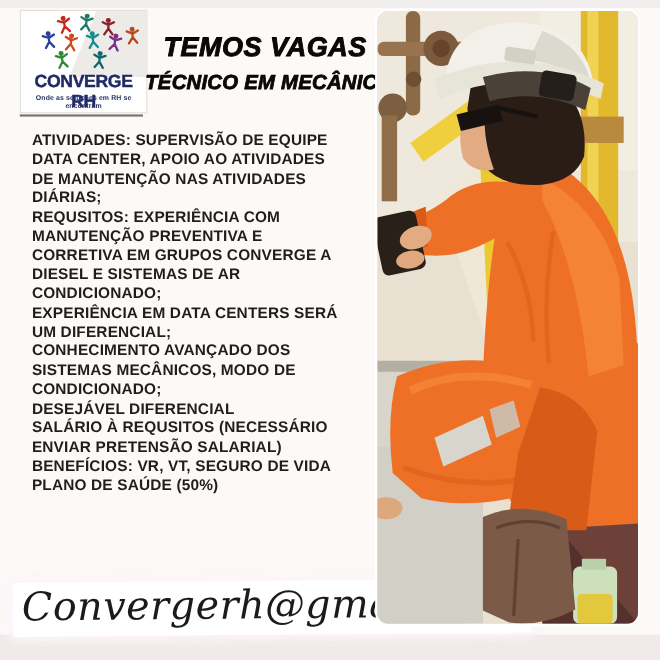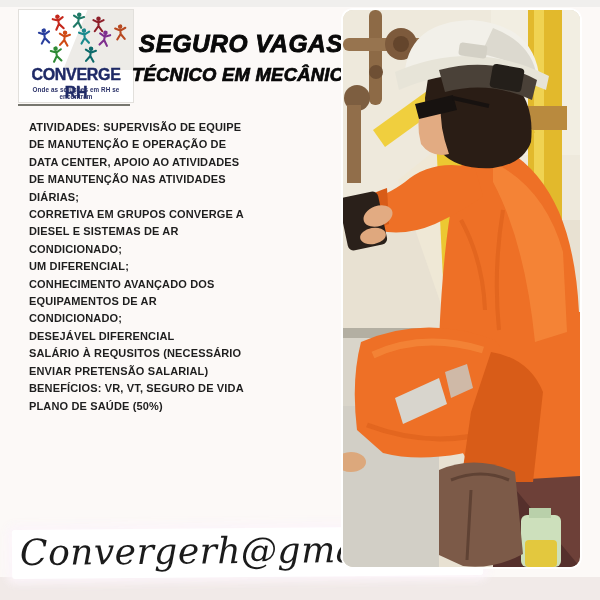--- a/index.html
+++ b/index.html
@@ -39,21 +39,21 @@
   .title-block{
     position:absolute;left:132px;top:30px;width:218px;text-align:center;
     color:#0a0a0a;font-style:italic;font-weight:700;
   }
   .title-line1{font-size:24.5px;letter-spacing:0.5px;-webkit-text-stroke:0.8px #000;}
   .title-line2{font-size:18.5px;margin-top:6px;letter-spacing:0.2px;-webkit-text-stroke:0.7px #000;white-space:nowrap;}
 
   
   .job-text{
     position:absolute;left:29px;top:119px;width:316px;
-    font-size:11px;font-weight:700;line-height:17.4px;
+    font-size:14px;font-weight:700;line-height:17.4px;
     letter-spacing:0.15px;color:#1e1e1e;
   }
 
   
   .email{
     position:absolute;left:12px;top:528px;
     font-family:"DejaVu Serif",serif;font-style:italic;font-weight:400;
     font-size:36px;color:#1b1b1b;letter-spacing:0.5px;
     background:#ffffff;padding:2px 12px 6px 8px;border-radius:3px;
     box-shadow:0 0 9px 5px rgba(252,244,250,0.95);
@@ -92,36 +92,38 @@
         <use href="#person-glyph" x="92" y="12" width="15" height="17" transform="rotate(-4 99 20)" style="color:#b84a22"></use>
         <use href="#person-glyph" x="28" y="34" width="15" height="17" transform="rotate(-10 35 42)" style="color:#2e8a34"></use>
         <use href="#person-glyph" x="62" y="34" width="15" height="17" transform="rotate(6 69 42)" style="color:#0c6a6a"></use>
       </svg>
     <div class="logo-name">CONVERGE RH</div>
     <div class="logo-tagline">Onde as soluções em RH se encontram</div>
   </div>
   <div class="logo-underline"></div>
 
   <div class="title-block">
-    <div class="title-line1">SEGURO VAGAS</div>
+    <div class="title-line1">TEMOS VAGAS</div>
     <div class="title-line2">TÉCNICO EM MECÂNICA</div>
   </div>
 
   <div class="job-text">
       <div class="job-line">ATIVIDADES: SUPERVISÃO DE EQUIPE</div>
-      <div class="job-line">DE MANUTENÇÃO E OPERAÇÃO DE</div>
       <div class="job-line">DATA CENTER, APOIO AO ATIVIDADES</div>
       <div class="job-line">DE MANUTENÇÃO NAS ATIVIDADES</div>
       <div class="job-line">DIÁRIAS;</div>
+      <div class="job-line">REQUSITOS: EXPERIÊNCIA COM</div>
+      <div class="job-line">MANUTENÇÃO PREVENTIVA E</div>
       <div class="job-line">CORRETIVA EM GRUPOS CONVERGE A</div>
       <div class="job-line">DIESEL E SISTEMAS DE AR</div>
       <div class="job-line">CONDICIONADO;</div>
+      <div class="job-line">EXPERIÊNCIA EM DATA CENTERS SERÁ</div>
       <div class="job-line">UM DIFERENCIAL;</div>
       <div class="job-line">CONHECIMENTO AVANÇADO DOS</div>
-      <div class="job-line">EQUIPAMENTOS DE AR</div>
+      <div class="job-line">SISTEMAS MECÂNICOS, MODO DE</div>
       <div class="job-line">CONDICIONADO;</div>
       <div class="job-line">DESEJÁVEL DIFERENCIAL</div>
       <div class="job-line">SALÁRIO À REQUSITOS (NECESSÁRIO</div>
       <div class="job-line">ENVIAR PRETENSÃO SALARIAL)</div>
       <div class="job-line">BENEFÍCIOS: VR, VT, SEGURO DE VIDA</div>
       <div class="job-line">PLANO DE SAÚDE (50%)</div>
     </div>
 
   <div class="email">Convergerh@gmail.com</div>
 

